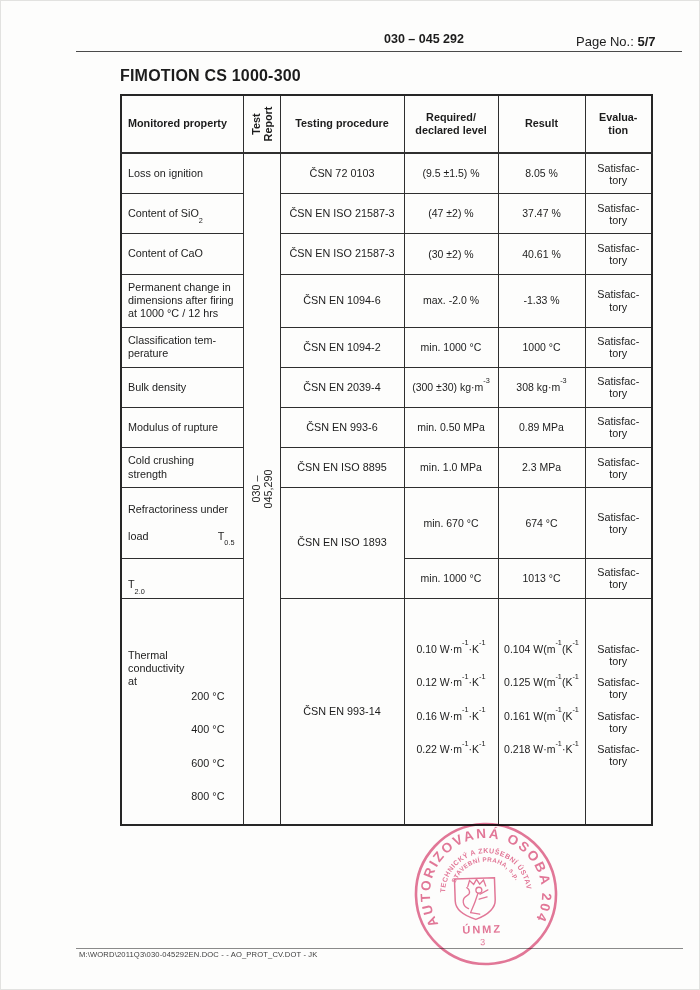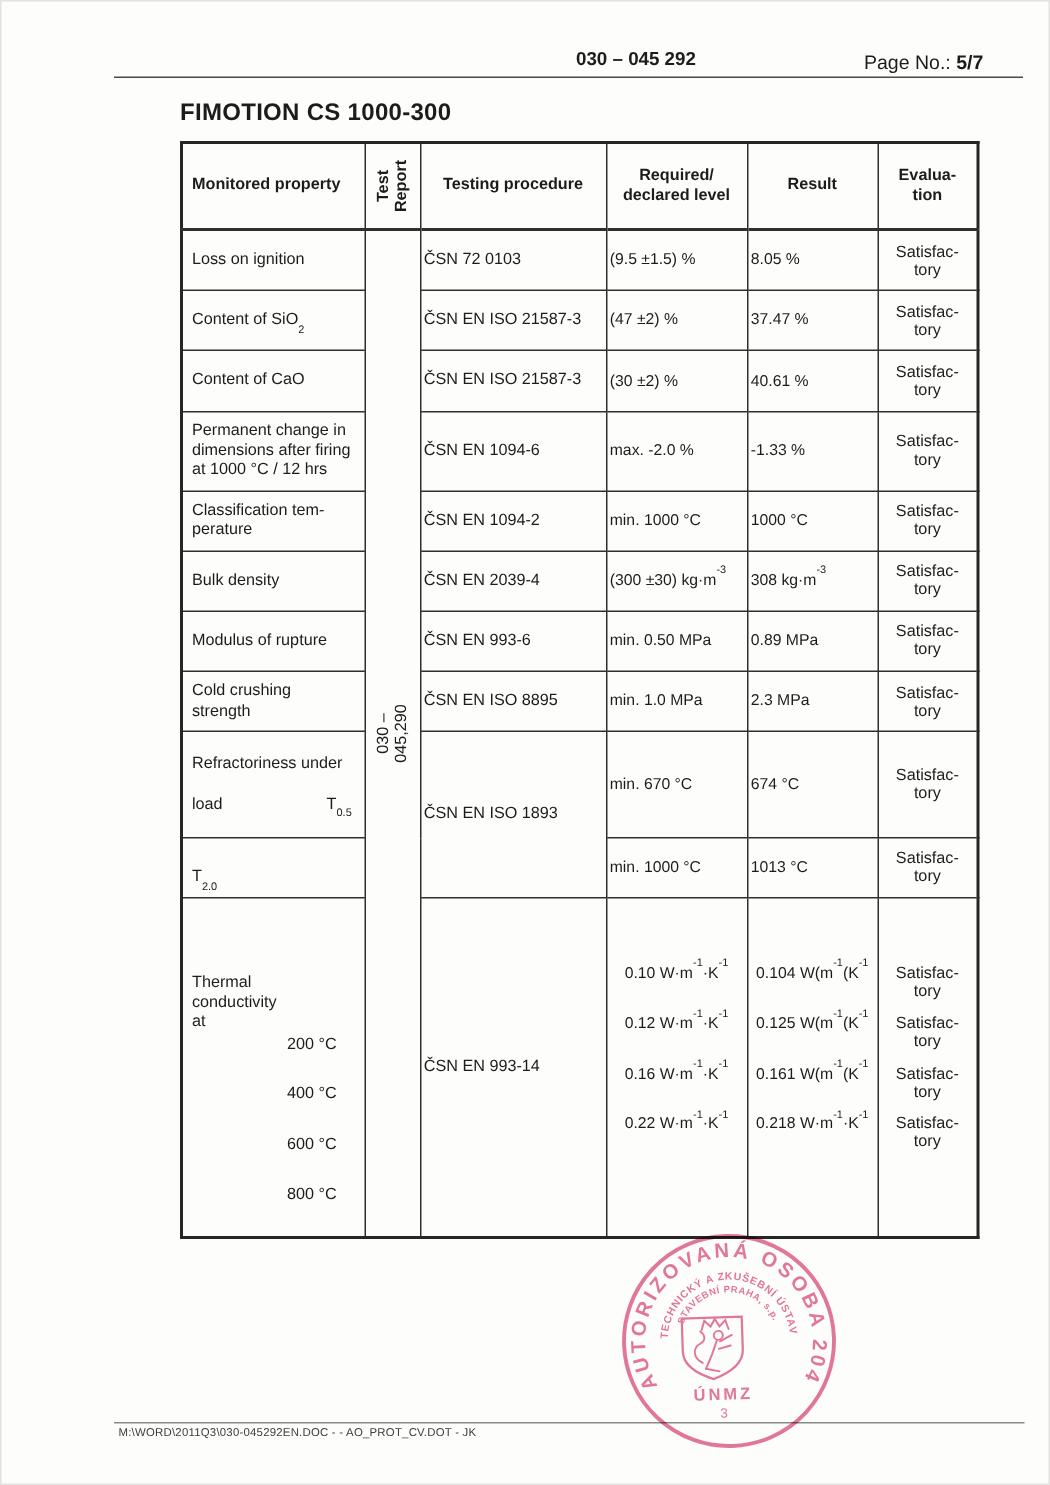--- a/index.html
+++ b/index.html
@@ -24,21 +24,21 @@
   table.report {
     border-collapse:collapse; table-layout:fixed; width:531px;
     font-size:10.8px; line-height:1.22; color:#1c1c1c;
     border:2.4px solid #262626;
   }
   table.report td { border:1.2px solid #2f2f2f; overflow:hidden; }
   td.hcell { font-weight:bold; text-align:center; vertical-align:middle;
              border-bottom-width:2.2px !important; white-space:pre-line; }
   td.hcell.hleft { text-align:left; padding-left:6px; }
   td.prop { text-align:left; vertical-align:middle; padding:2px 4px 2px 6px; white-space:pre-line;margin-left:48px; }
-  td.ctr  { text-align:left; vertical-align:middle; padding:13px 2px; }
+  td.ctr  { text-align:center; vertical-align:middle; padding:13px 2px; }
   td.num  { font-size:10.5px; }
   td.eval { text-align:center; vertical-align:middle; white-space:pre-line; font-size:10.8px; line-height:1.12; }
   sup { font-size:7.3px; position:relative; top:-3.2px; line-height:0; }
   sub { font-size:7.3px; position:relative; top:2.6px; line-height:0; }
 
   td.vrot { position:relative; }
   .vtext {
     position:absolute; left:50%; top:50%;
     transform:translate(-50%,-50%) rotate(-90deg);
     white-space:pre-line; text-align:center; line-height:1.15;

